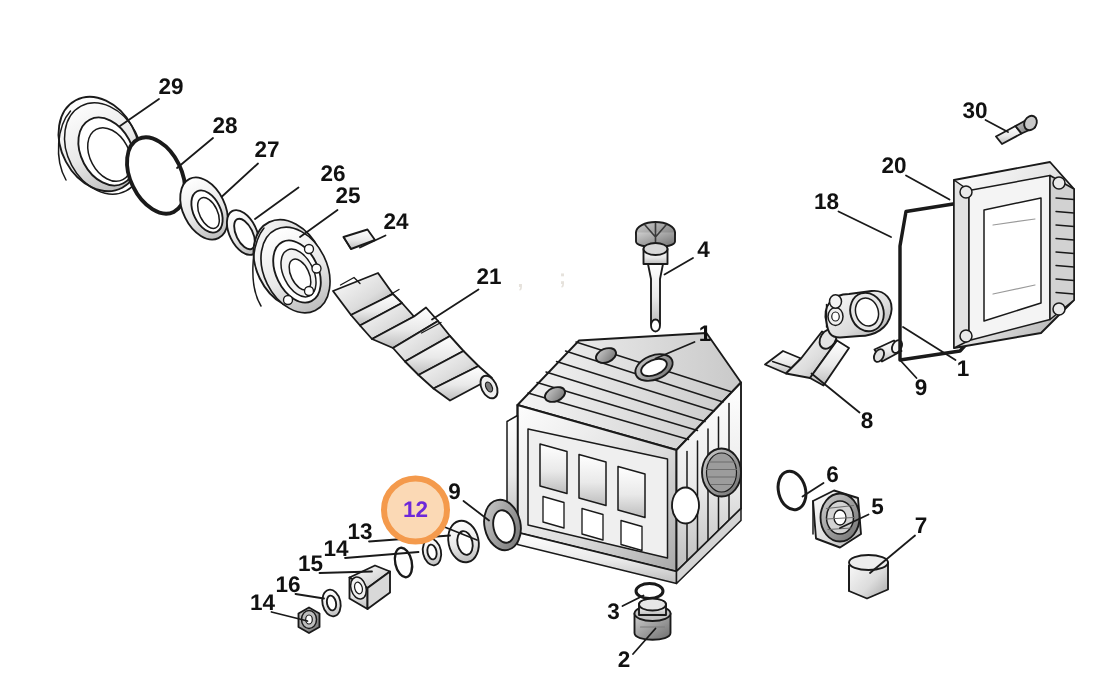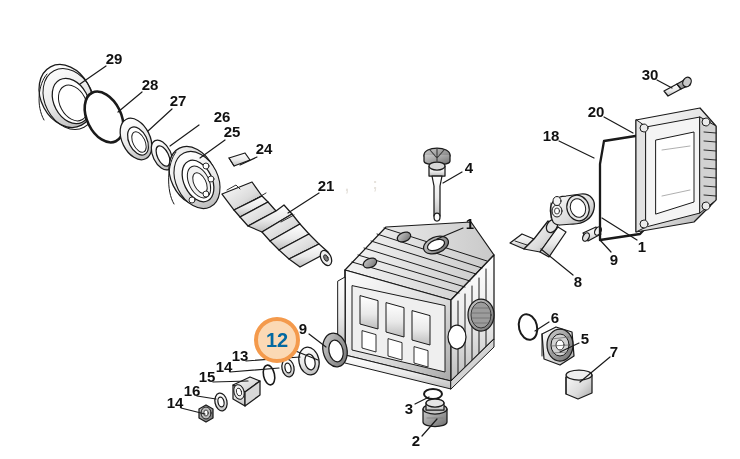--- a/index.html
+++ b/index.html
@@ -19,22 +19,22 @@
     font-weight:700;
     font-size:15px;
     color:#111111;
     line-height:1;
     white-space:nowrap;
     letter-spacing:0px;
     transform:translate(-50%,-50%);
     user-select:none;
   }
   .callout.hl{
-    font-size:20px;
-    color:#0369a1;
+    font-size:15px;
+    color:#6d28d9;
     z-index:6;
   }
   .badge{
     position:absolute;
     width:46px;height:46px;
     border-radius:50%;
     transform:translate(-50%,-50%);
     box-sizing:border-box;
     background:#fbd9b5;
     border:4px solid #f49a4c;

